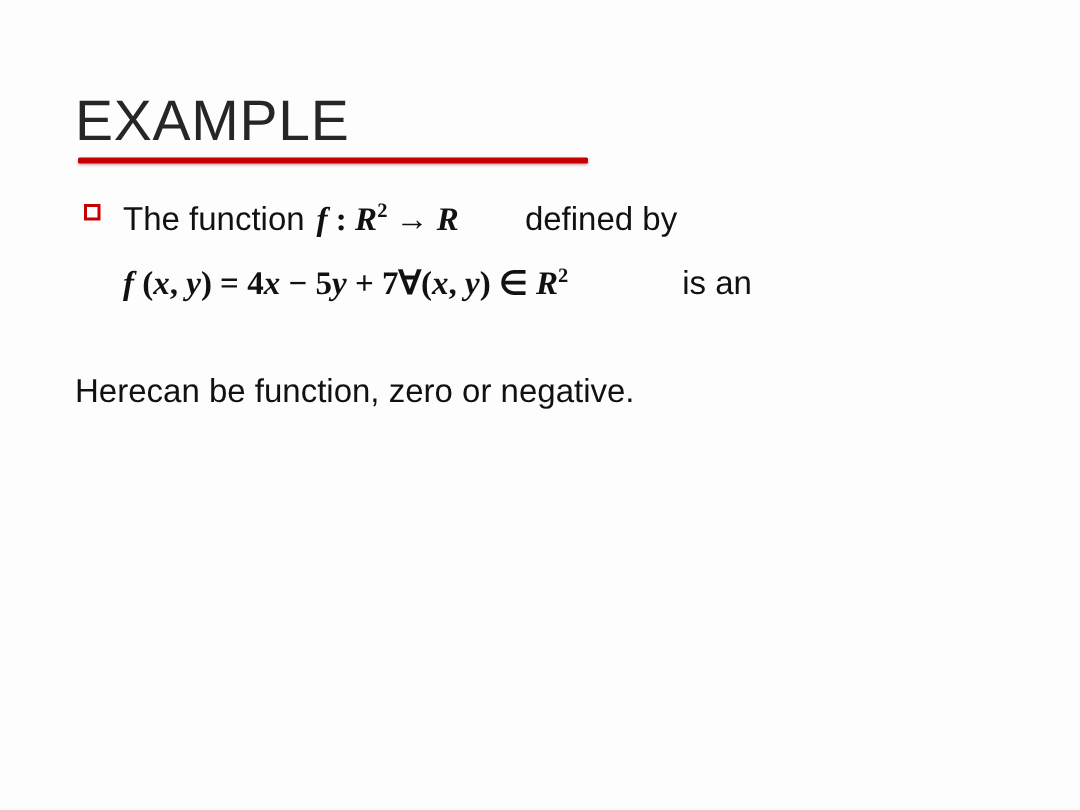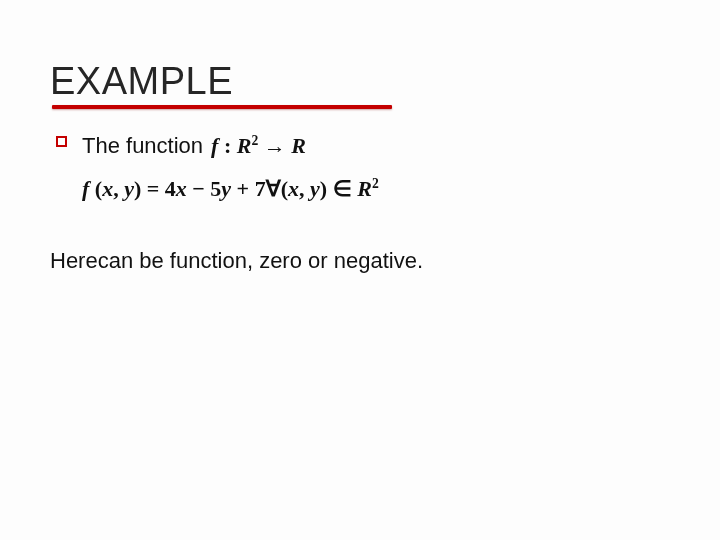--- a/index.html
+++ b/index.html
@@ -99,26 +99,28 @@
   <div class="body">
 
     <div class="para1">
       <span class="bullet"></span>
 
       <div class="line">
         <span>The function</span>
         <span class="math gap-right">
           <span class="it">f</span><span> : </span><span class="it">R</span><sup>2</sup><span> → </span><span class="it">R</span>
         </span>
+        <span>defined by</span>
       </div>
 
       <div class="line" style="margin-top:6px;">
         <span class="math" style="margin-right:68px;">
           <span class="it">f</span><span> (</span><span class="it">x</span><span>, </span><span class="it">y</span><span>) = </span><span>4</span><span class="it">x</span><span> − 5</span><span class="it">y</span><span> + 7</span><span>∀(</span><span class="it">x</span><span>, </span><span class="it">y</span><span>) ∈ </span><span class="it">R</span><sup>2</sup>
         </span>
+        <span>is an</span>
       </div>
 
     </div>
 
     <div class="para2">
       <span>Here</span>
       <span>can be function, zero or negative.</span>
     </div>
 
   </div>

